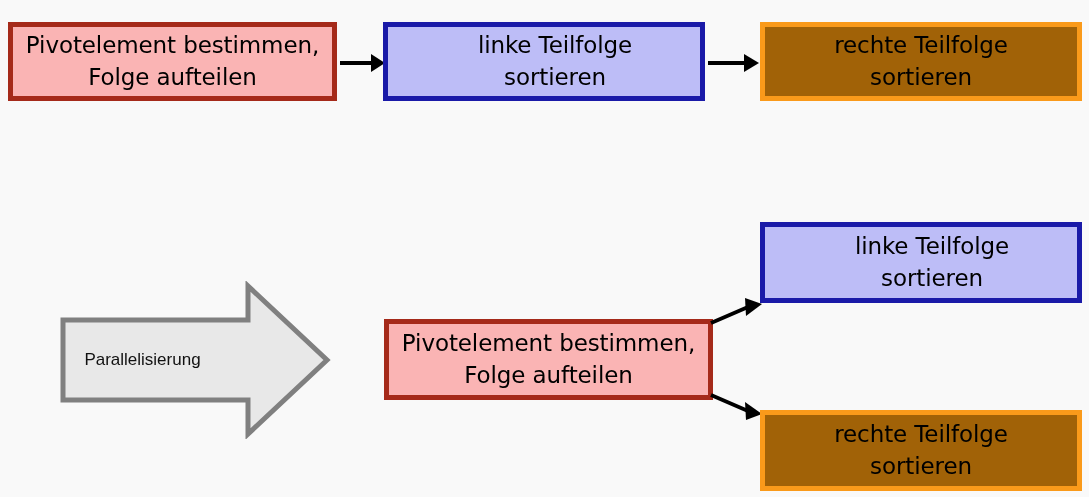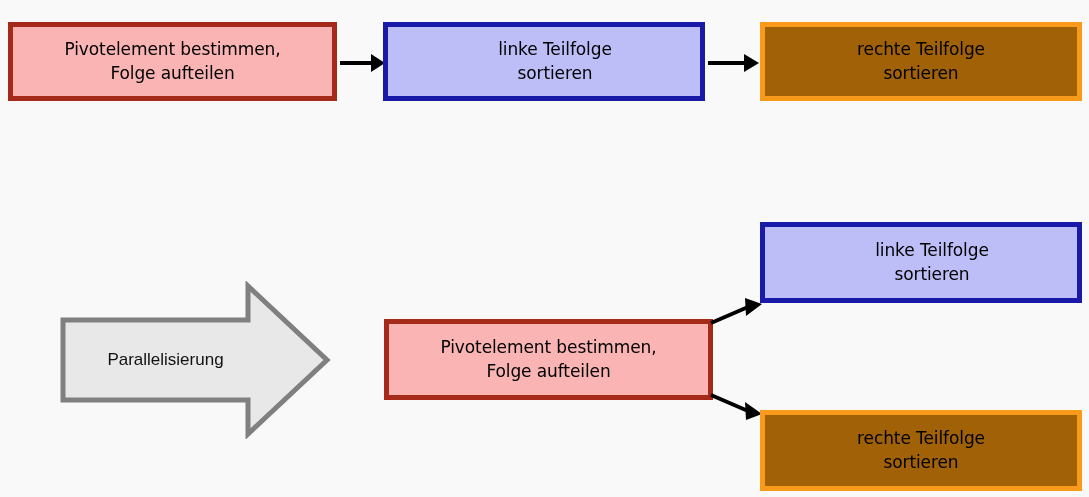--- a/index.html
+++ b/index.html
@@ -19,21 +19,21 @@
     overflow: hidden;
   }
   .node {
     position: absolute;
     box-sizing: border-box;
     display: flex;
     align-items: center;
     justify-content: center;
     text-align: center;
     line-height: 1.38;
-    font-size: 17px;
+    font-size: 23px;
     color: #000000;
     font-family: "DejaVu Sans", sans-serif;
     letter-spacing: -0.1px;
   }
   .node .label {
     display: block;
     white-space: pre-line;
     padding: 0 6px;
   }
   .node-red {
@@ -93,21 +93,21 @@
   </svg>
 
   <div class="node node-yellow" style="left:760px; top:22px; width:322px; height:79px;">
     <span class="label">rechte Teilfolge
 sortieren</span>
   </div>
 
   <svg class="block-arrow" style="left:58px; top:281px; width:274px; height:158px;" viewBox="0 0 274 158">
     <polygon points="5,39 190,39 190,5 269,79 190,153 190,119 5,119" fill="#e8e8e8" stroke="#808080" stroke-width="5" stroke-linejoin="miter"></polygon>
   </svg>
-  <div class="block-arrow-label" style="left:73px; top:320px; width:185px; height:80px;">
+  <div class="block-arrow-label" style="left:50px; top:320px; width:185px; height:80px;">
     <span>Parallelisierung</span>
   </div>
 
   <div class="node node-red" style="left:384px; top:319px; width:329px; height:81px;">
     <span class="label">Pivotelement bestimmen,
 Folge aufteilen</span>
   </div>
 
   <svg class="conn" style="left:708px; top:292px; width:58px; height:38px;" viewBox="0 0 58 38">
     <line x1="3" y1="31" x2="40" y2="15" stroke="#000000" stroke-width="4"></line>

